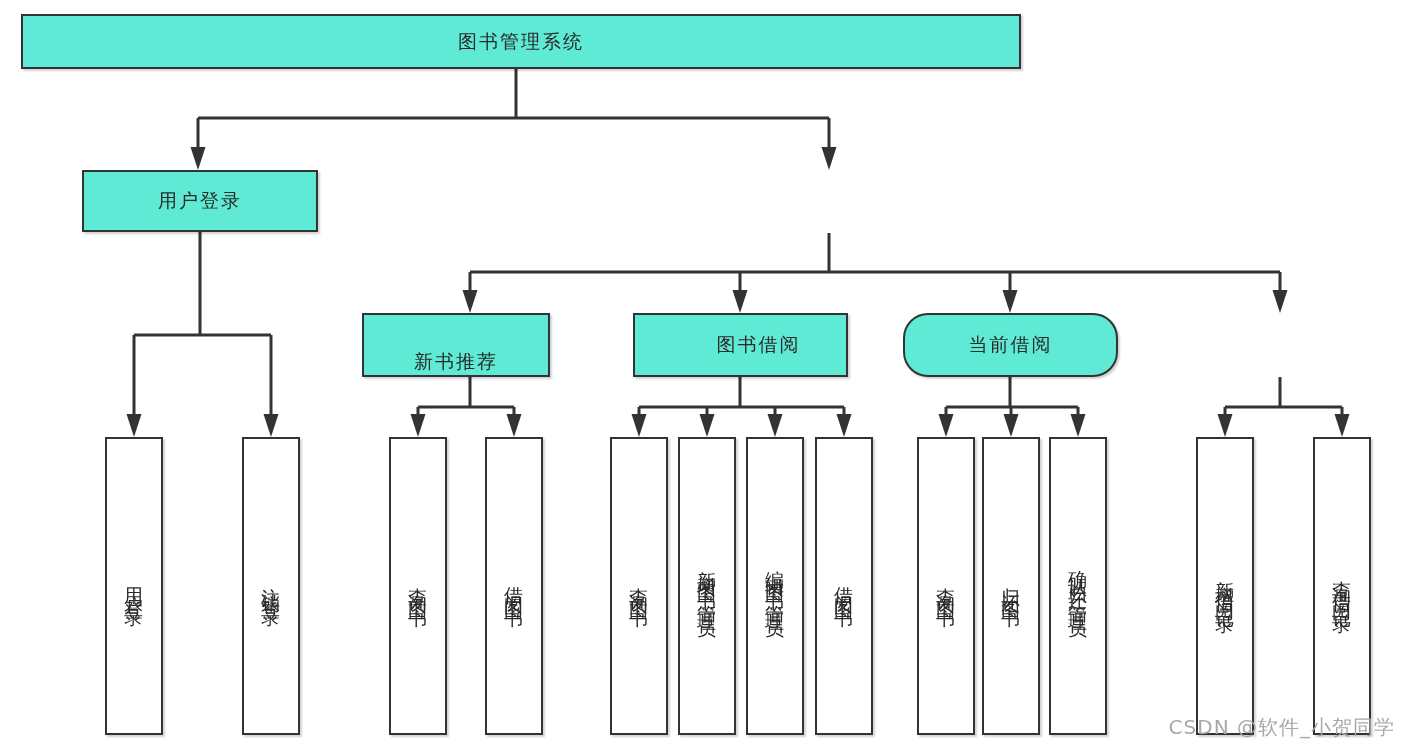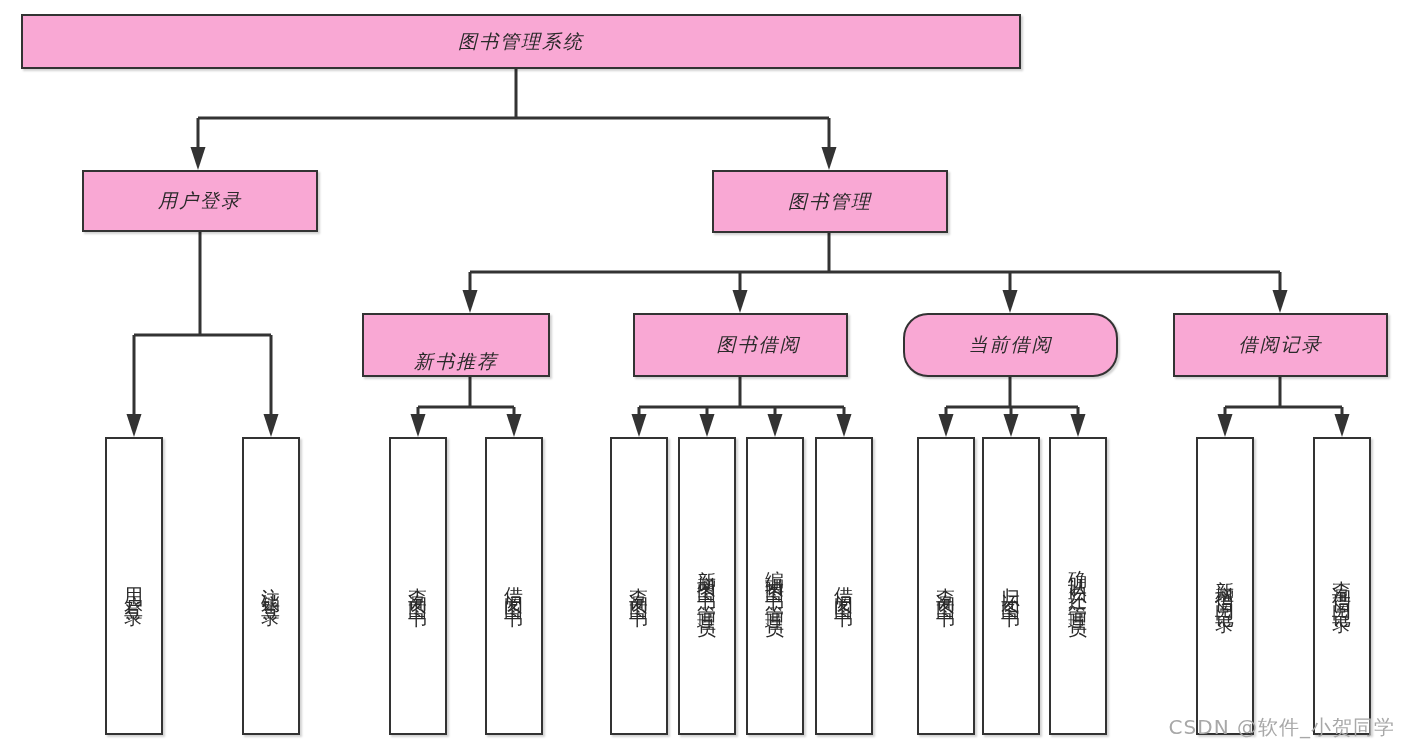--- a/index.html
+++ b/index.html
@@ -26,27 +26,26 @@
     stroke-width: 3;
   }
   .connectors polygon {
     fill: var(--line-color, #333333);
     stroke: none;
   }
 
   .hnode {
     position: absolute;
     z-index: 2;
-    background: #f9a8d4;
+    background: #5eead4;
     border: 2.5px solid var(--border-color, #333333);
     box-shadow: 2px 2px 2px rgba(0,0,0,0.18);
     display: flex;
     align-items: center;
     justify-content: center;
-    font-style: italic;
   }
   .hlabel {
     font-size: 19px;
     letter-spacing: 2px;
     color: #2a2a2a;
     white-space: nowrap;
   }
 
   .vnode {
     position: absolute;
@@ -128,35 +127,29 @@
     </g>
   </svg>
 
   <div class="hnode" style="left:21px; top:14px; width:1000px; height:55px;">
     <span class="hlabel">图书管理系统</span>
   </div>
 
   <div class="hnode" style="left:82px; top:170px; width:236px; height:62px;">
     <span class="hlabel">用户登录</span>
   </div>
-  <div class="hnode" style="left:712px; top:170px; width:236px; height:63px;">
-    <span class="hlabel">图书管理</span>
-  </div>
 
   <div class="hnode" style="left:362px; top:313px; width:188px; height:64px;align-items:flex-end;">
     <span class="hlabel">新书推荐</span>
   </div>
   <div class="hnode" style="left:633px; top:313px; width:215px; height:64px;padding-left:36px;">
     <span class="hlabel">图书借阅</span>
   </div>
   <div class="hnode" style="left:903px; top:313px; width:215px; height:64px;border-radius:25px;">
     <span class="hlabel">当前借阅</span>
-  </div>
-  <div class="hnode" style="left:1173px; top:313px; width:215px; height:64px;">
-    <span class="hlabel">借阅记录</span>
   </div>
 
   <div class="vnode" style="left:105px; top:437px;">
     <span class="vlabel">用户登录</span>
   </div>
   <div class="vnode" style="left:242px; top:437px;">
     <span class="vlabel">注销登录</span>
   </div>
 
   <div class="vnode" style="left:389px; top:437px;">

